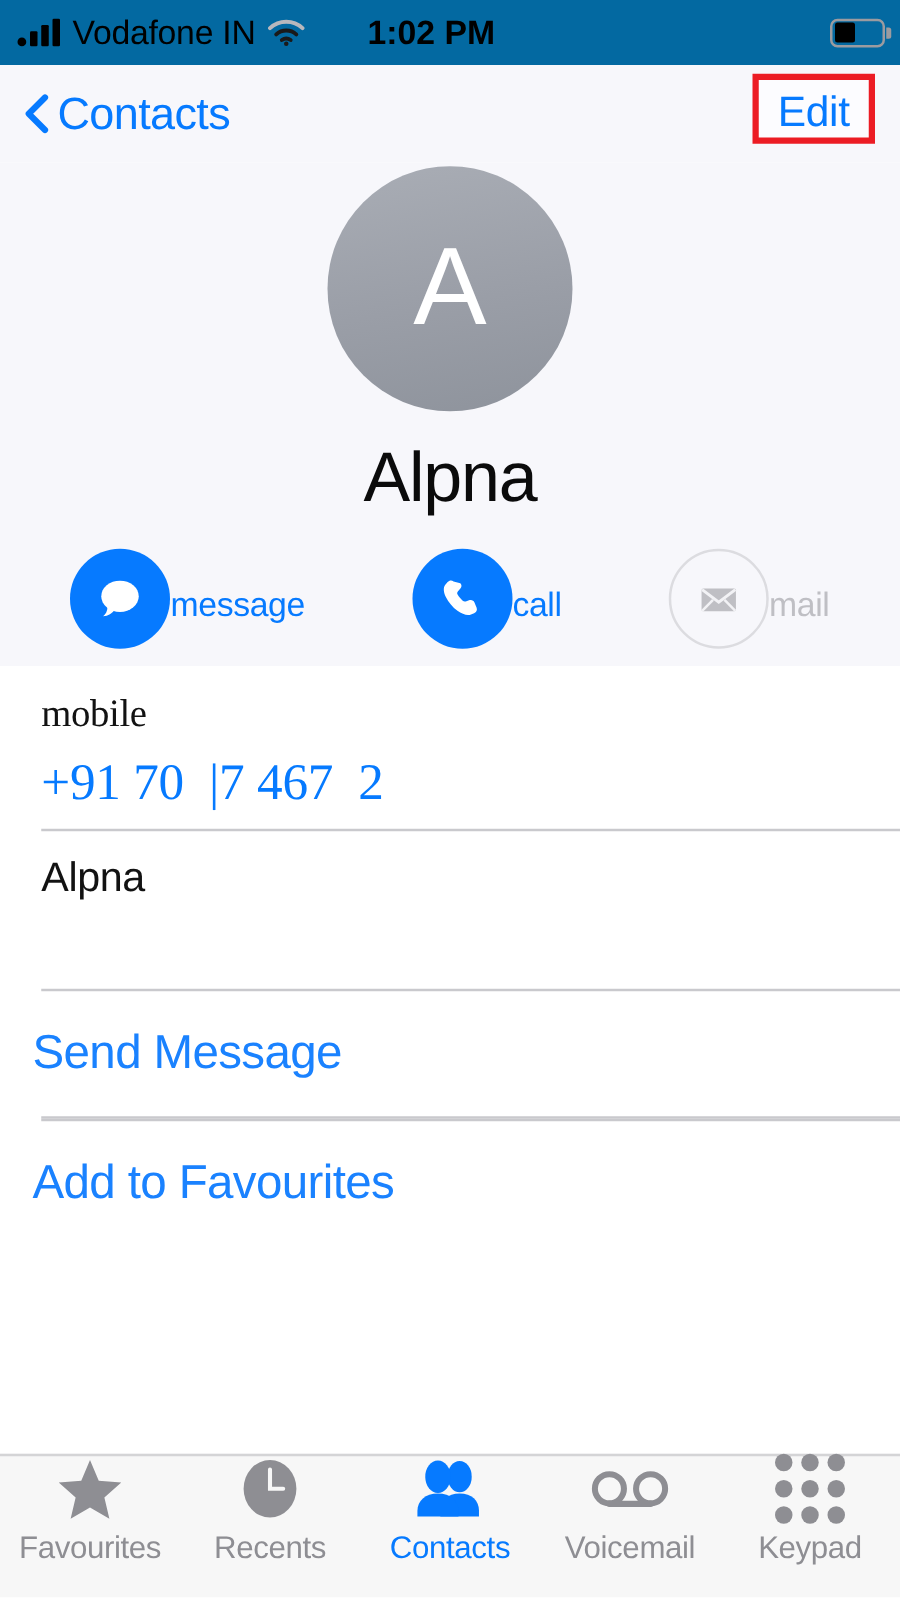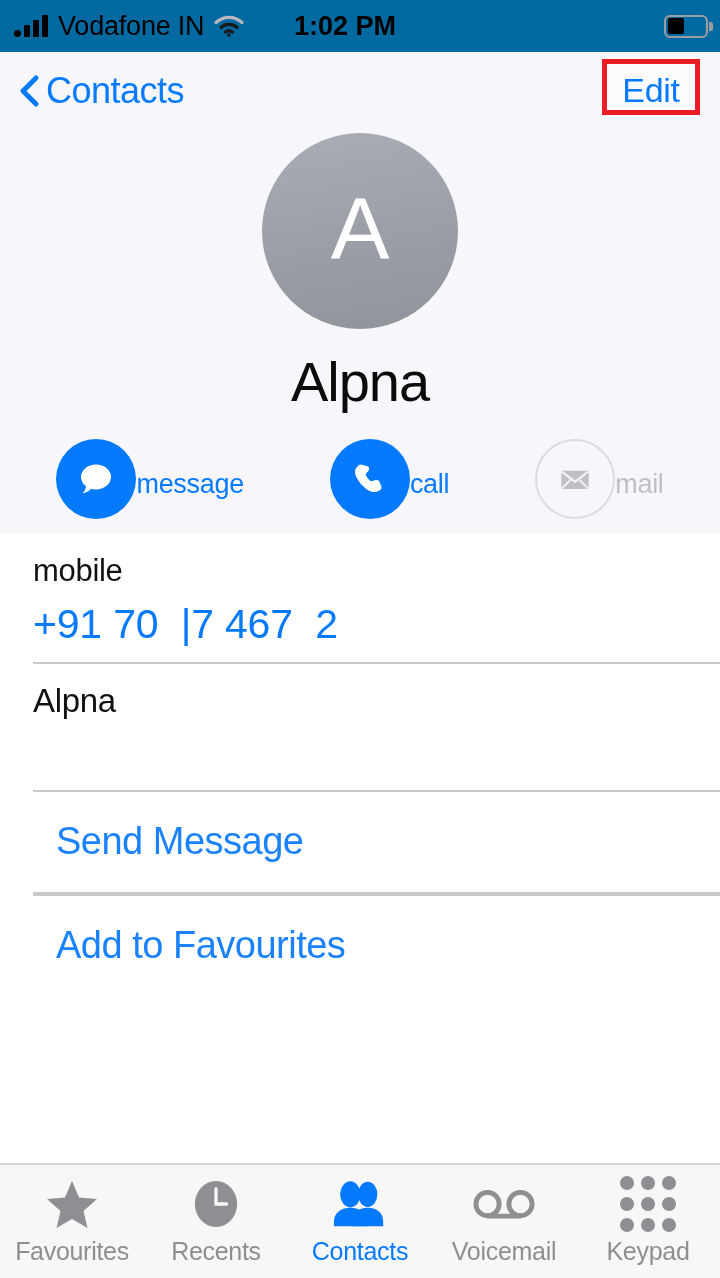--- a/index.html
+++ b/index.html
@@ -123,46 +123,46 @@
   }
   .action .lbl {
     margin-top:11px; font-size:27px; color:#067aff; letter-spacing:-0.3px;
   }
   .action.disabled .lbl { color:#bfbfc4; }
 
   
   .content { background:#ffffff; flex:1 1 auto; }
   .sep { height:2px; background:#c9c9cd; margin-left:33px; }
 
-  .phone-row { padding:20px 33px 14px 33px; cursor:pointer; }
+  .phone-row { padding:20px 33px 14px 33px; cursor:pointer;font-family:Liberation Serif, serif; }
   .phone-label { font-size:31px; color:#121212; letter-spacing:-0.3px; }
   .phone-number {
     font-size:41px; color:#067aff; letter-spacing:-0.2px;
     margin-top:12px; white-space:pre;
   }
 
   .notes-row { padding:18px 33px 0 33px; height:126px; cursor:pointer; }
   .notes-label { font-size:33px; color:#121212; letter-spacing:-0.3px; }
 
   .action-row {
     height:100px; display:flex; align-items:center;
-    padding:0 26px; cursor:pointer;margin-left:30px;
+    padding:0 26px; cursor:pointer;
   }
   .action-row span { font-size:38px; color:#1a82ff; letter-spacing:-0.5px; }
 
   
   .tabbar {
     height:115px; background:#f7f7f7;
     border-top:2px solid #d4d4d6;
     display:flex; align-items:center;
     flex:0 0 auto;
   }
   .tab {
     flex:1; display:flex; flex-direction:column;
-    align-items:center; justify-content:center; gap:7px;
+    align-items:center; gap:7px;
     cursor:pointer; height:100%;
   }
   .tab .ico { height:52px; display:flex; align-items:center; justify-content:center; }
   .tab .tlbl { font-size:25px; color:#8e8e93; letter-spacing:-0.3px; }
   .tab.active .tlbl { color:#067aff; }
 
   .dots { display:grid; grid-template-columns:repeat(3,14px); gap:7px; }
   .dots i { width:14px; height:14px; border-radius:50%; background:#8e8e93; display:block; }
 </style>
 </head>

